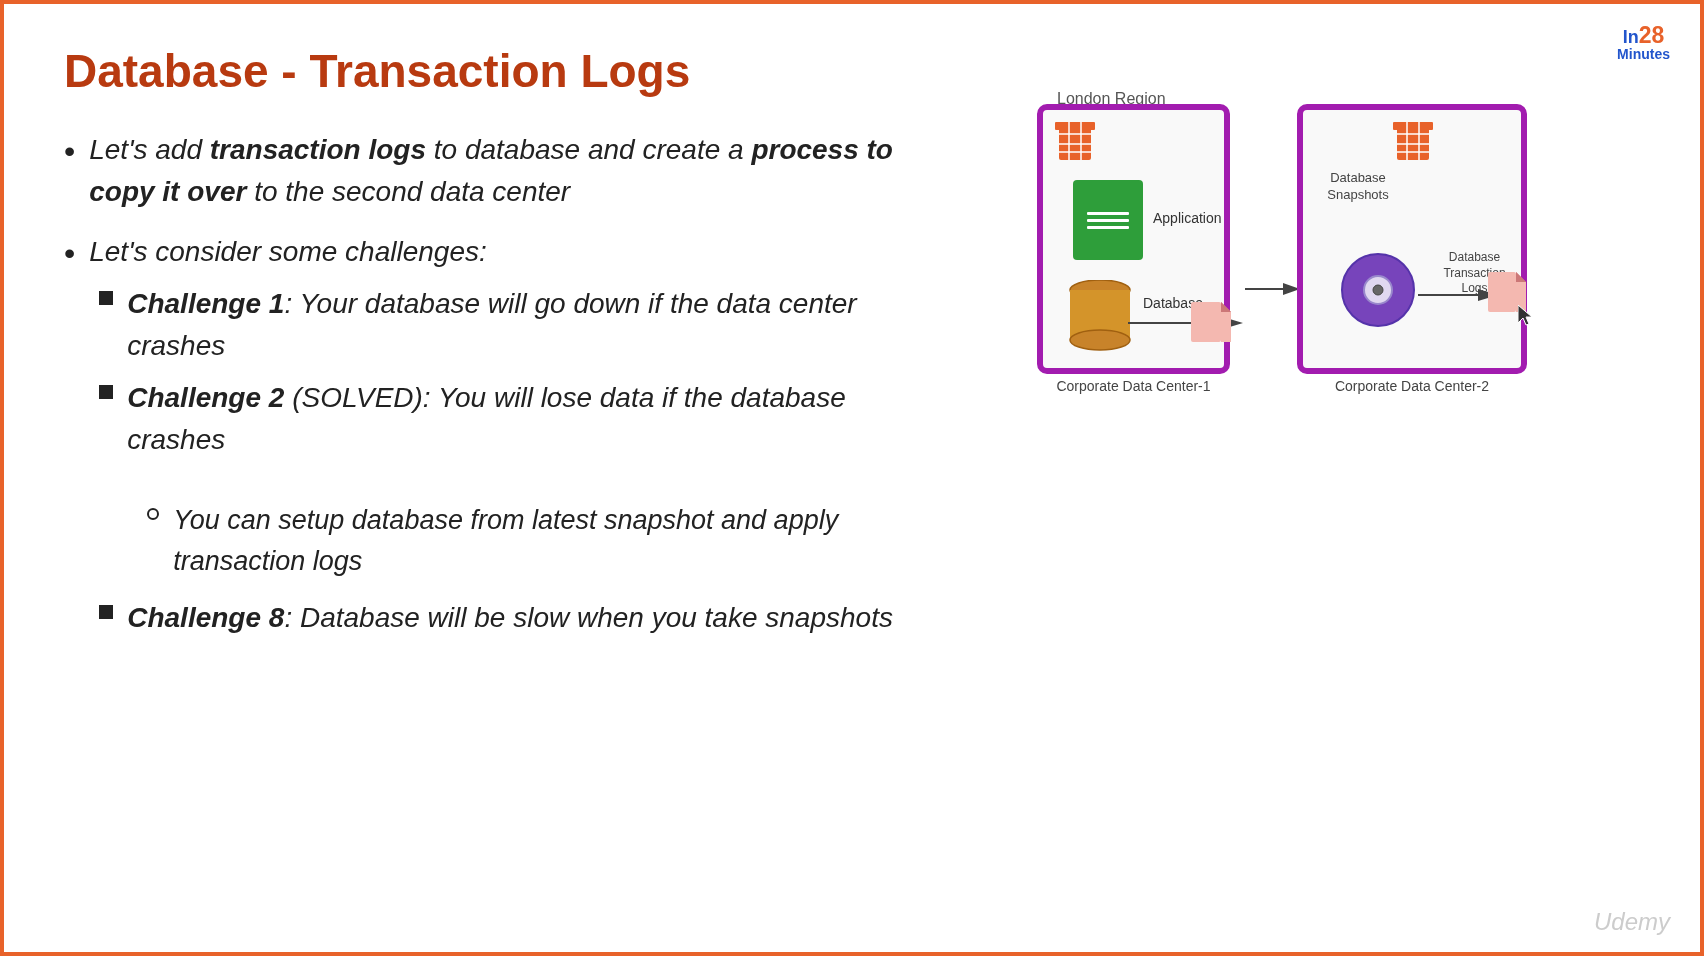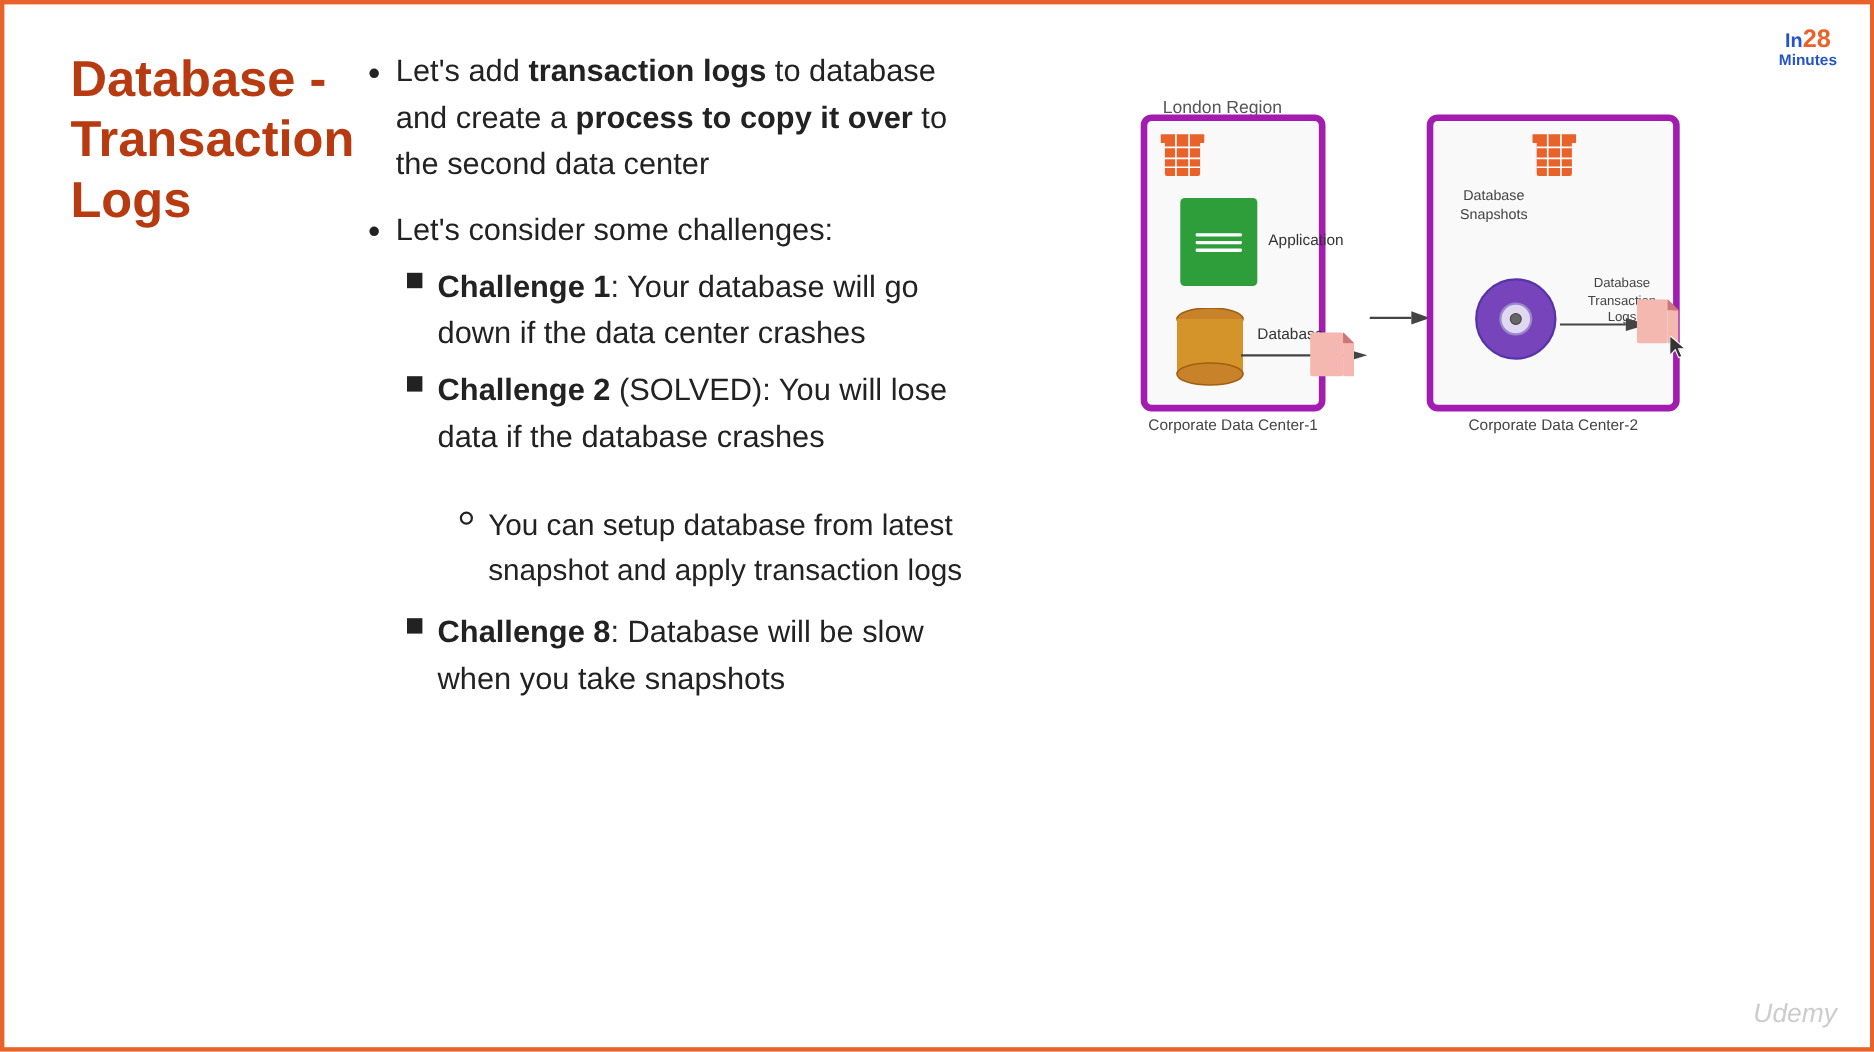--- a/index.html
+++ b/index.html
@@ -17,21 +17,21 @@
       border: 4px solid #e8622a;
       position: relative;
       display: flex;
       flex-direction: row;
       padding: 40px 50px 40px 60px;
     }
     .left-panel {
       flex: 0 0 860px;
       padding-right: 20px;
       display: flex;
-      flex-direction: row;
+      flex-direction: column;
     }
     .right-panel {
       flex: 1;
       display: flex;
       align-items: flex-start;
       justify-content: center;
       padding-top: 20px;
     }
     .slide-title {
       font-size: 46px;
@@ -52,20 +52,21 @@
       margin-bottom: 18px;
     }
     .bullet-dot {
       font-size: 32px;
       margin-right: 14px;
       line-height: 1.4;
       color: #222;
     }
     .bullet-text {
       flex: 1;
+      font-style: italic;
     }
     .sub-list {
       list-style: none;
       margin-top: 10px;
       padding-left: 10px;
     }
     .sub-list > li {
       display: flex;
       align-items: flex-start;
       margin-bottom: 10px;
@@ -138,21 +139,21 @@
     }
     .dc-box {
       position: absolute;
       border: 6px solid #a21caf;
       border-radius: 10px;
       background: #f9f9f9;
     }
     .dc1 {
       left: 10px;
       top: 30px;
-      width: 168px;
+      width: 193px;
       height: 270px;
     }
     .dc2 {
       left: 270px;
       top: 30px;
       width: 230px;
       height: 270px;
     }
     .dc-label {
       position: absolute;

